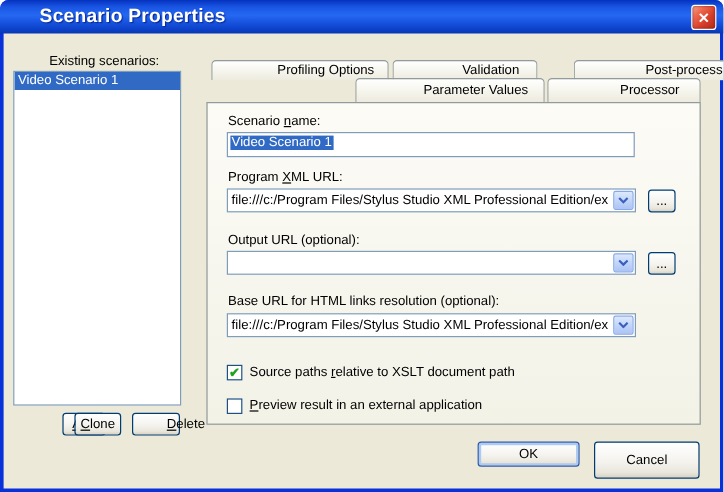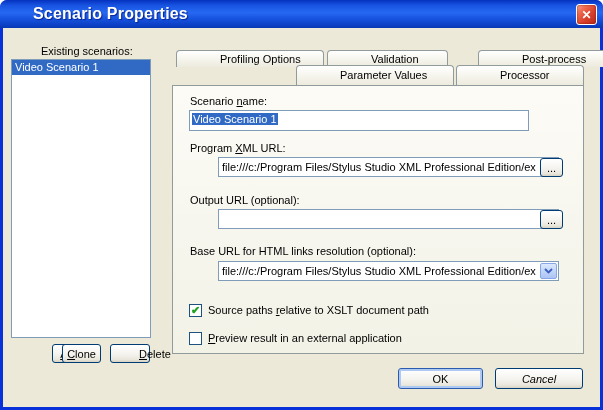--- a/index.html
+++ b/index.html
@@ -47,21 +47,21 @@
   .listbox {
     position:absolute; left:11px; top:59px; width:140px; height:279px;
     background:#fff; border:1px solid #7F9DB9; z-index:4; overflow:hidden; cursor:default;
   }
   .list-item.selected {
     background:#316AC5; color:#fff; padding:1px 3px 2px 3px; white-space:nowrap;
   }
   
   .tab {
     position:absolute; border:1px solid #919B9C; border-bottom:none;
-    border-radius:4px 4px 0 0; text-align:left; cursor:pointer;
+    border-radius:4px 4px 0 0; text-align:center; cursor:pointer;
     background: linear-gradient(180deg,#FFFFFF 0%,#F7F6EF 45%,#EDEBDE 100%);
     white-space:nowrap; overflow:hidden;padding-left:43px;
   }
   .tab.row1 { top:50px; height:17px; line-height:16px; z-index:1; }
   .tab.row2 { top:65px; height:20px; line-height:19px; z-index:2; }
   .tab.active {
     top:63px; height:23px; line-height:21px; z-index:5;
     background: linear-gradient(180deg,#FCFBF6 0%,#F8F7F0 100%);
   }
   .tab.active .accent {
@@ -77,21 +77,21 @@
   
   .textfield {
     position:absolute; left:189px; top:110px; width:340px; height:21px;
     background:#fff; border:1px solid #7F9DB9; z-index:4;
     padding:2px 2px; overflow:hidden; white-space:nowrap; cursor:text;
   }
   .sel { background:#316AC5; color:#fff; padding:0 1px; }
   .combo {
     position:absolute; width:341px; height:20px; left:189px;
     background:#fff; border:1px solid #7F9DB9; z-index:4;
-    display:flex; align-items:center; cursor:text;margin-left:29px;
+    display:flex; align-items:center; cursor:text;
   }
   .combo-text { flex:1; overflow:hidden; white-space:nowrap; padding-left:3px; }
   .combo-btn {
     width:17px; align-self:stretch; margin:1px; padding:0;
     border:1px solid #86A7E8; border-radius:2px;
     background: linear-gradient(180deg,#DCE9FD 0%,#C3D6F9 50%,#ACC4F5 100%);
     display:flex; align-items:center; justify-content:center; cursor:pointer;
   }
   .browse { width:23px; height:19px; line-height:16px; }
   .checkbox {
@@ -166,15 +166,15 @@
 
   <div class="checkbox" style="top:304px;">
       <span class="checkmark">✔</span>
     </div>
   <span class="lbl cb-label" style="left:208px; top:304px;"><span>Source paths </span><span class="key">r</span><span>elative to XSLT document path</span></span>
 
   <div class="checkbox" style="top:332px;"></div>
   <span class="lbl cb-label" style="left:208px; top:332px;"><span></span><span class="key">P</span><span>review result in an external application</span></span>
 
   <button class="xpbtn default" style="left:398px; top:368px; width:85px; height:21px;">OK</button>
-  <button class="xpbtn" style="left:495px; top:368px; width:88px; height:21px;font-style:italic;">Cancel</button>
+  <button class="xpbtn" style="left:495px; top:368px; width:88px; height:31px;">Cancel</button>
 
 </div>
 
 </body></html>

